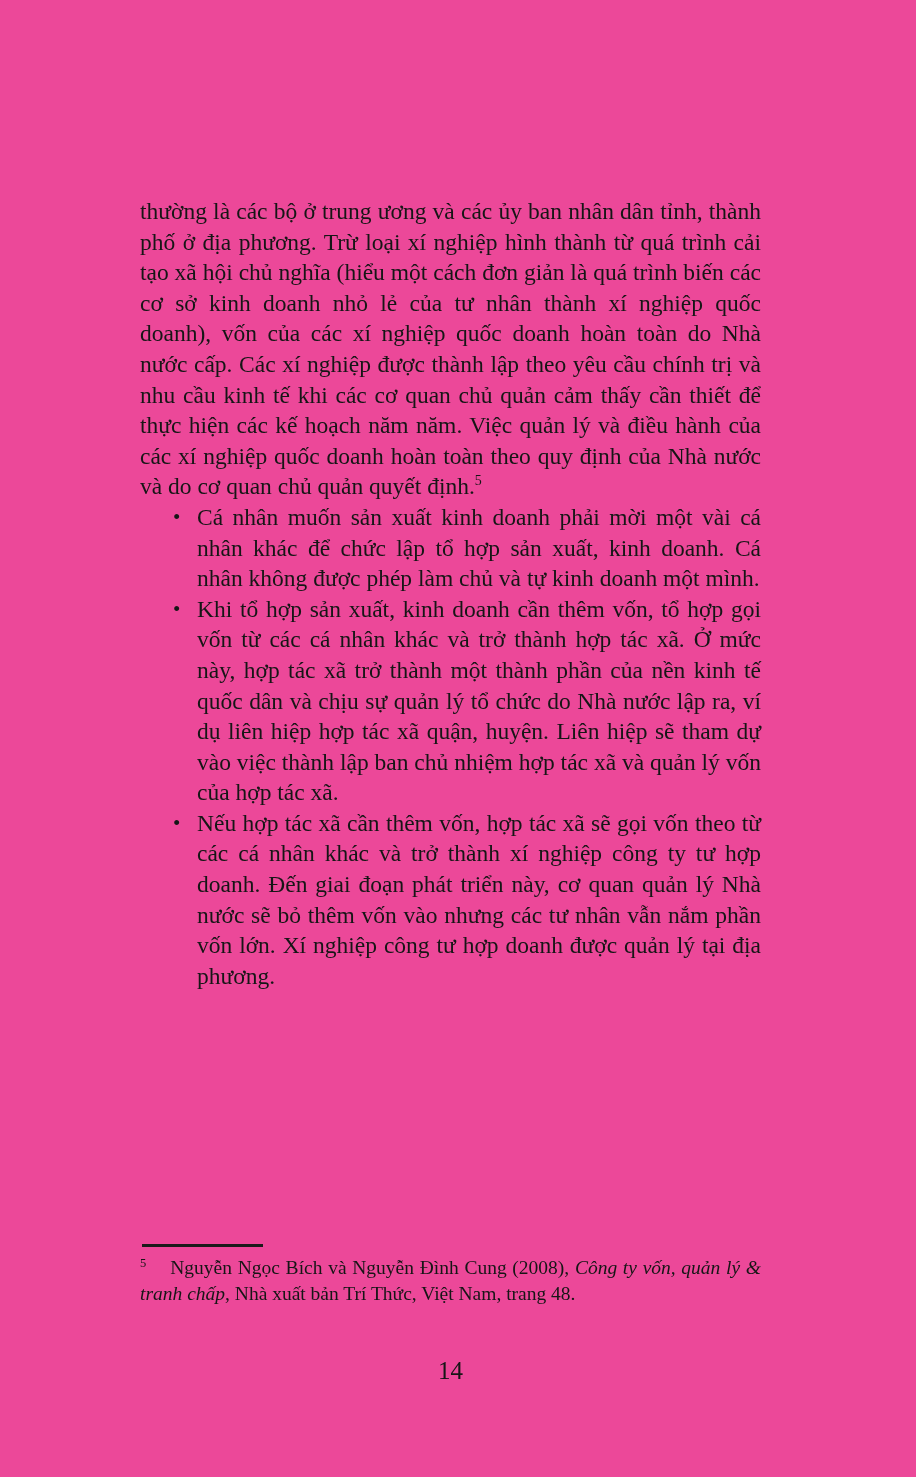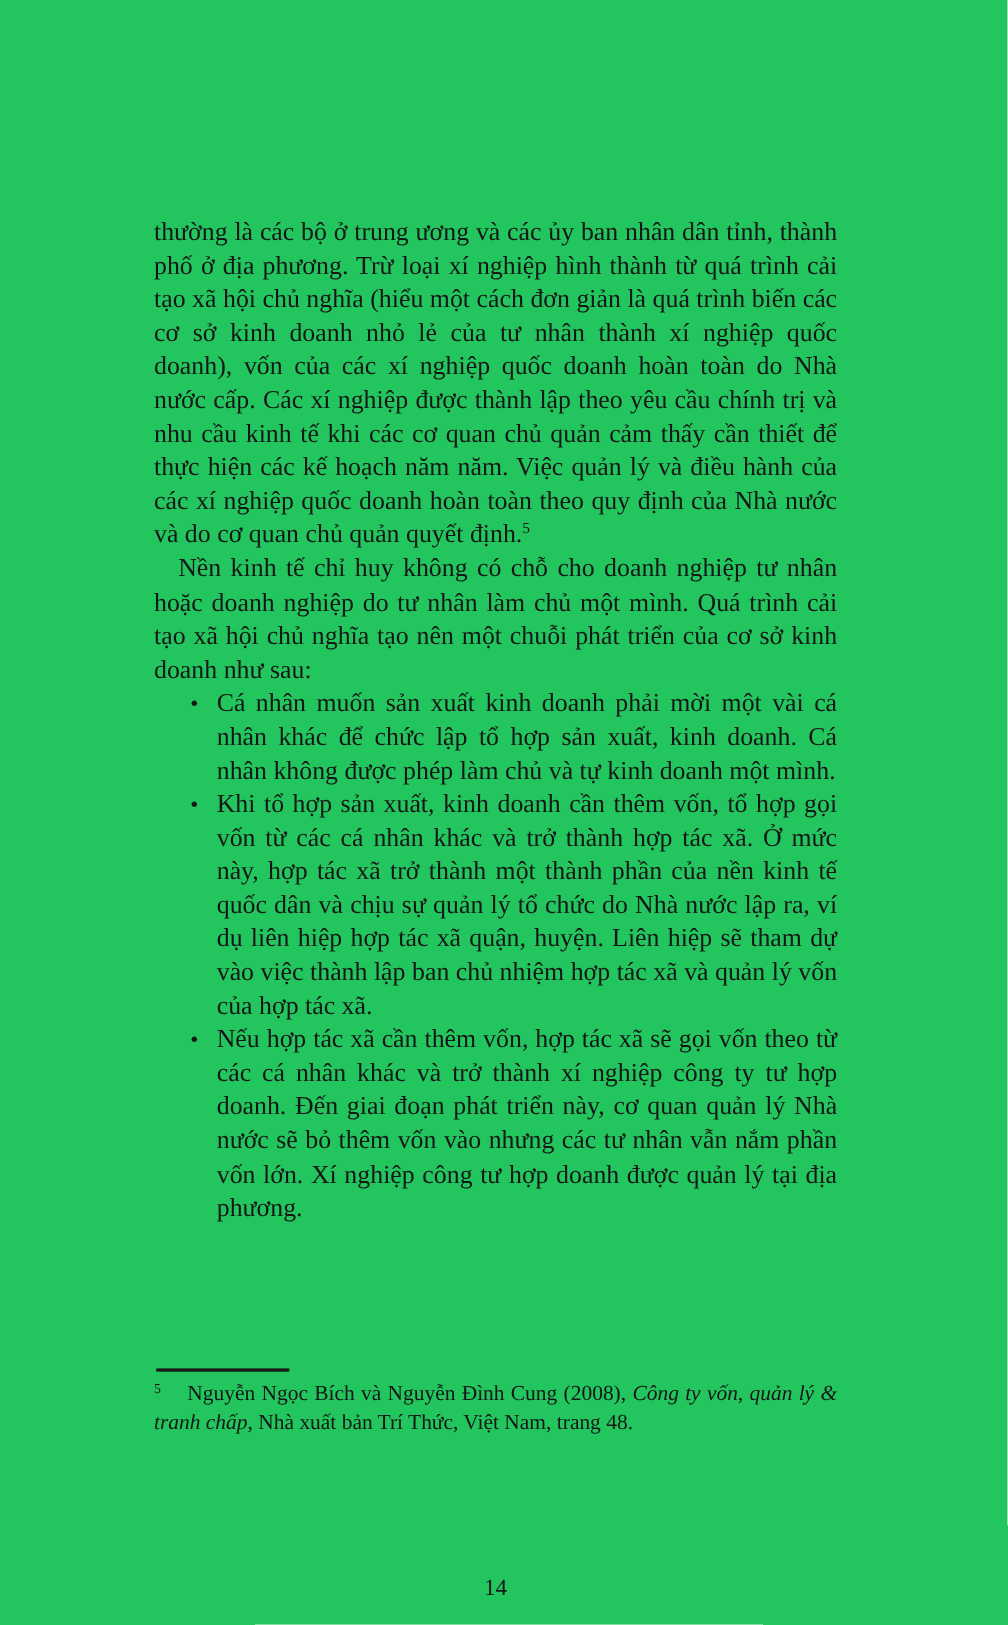--- a/index.html
+++ b/index.html
@@ -4,21 +4,21 @@
 <style>
   html, body {
     margin: 0;
     padding: 0;
     background: #ffffff;
   }
   .page {
     position: relative;
     width: 916px;
     height: 1477px;
-    background: #22c55e;
+    background: #ec4899;
     font-family: "Liberation Serif", "DejaVu Serif", serif;
     color: #161616;
     overflow: hidden;
   }
   .textblock {
     position: absolute;
     left: 140px;
     top: 196px;
     width: 621px;
     font-size: 23.5px;
@@ -76,37 +76,36 @@
     line-height: 0;
     vertical-align: super;
     margin-right: 24px;
   }
   .fn-title-italic {
     font-style: italic;
   }
   .page-number {
     position: absolute;
     left: 140px;
-    top: 1427px;
+    top: 1355px;
     width: 621px;
     text-align: center;
-    font-size: 21px;
+    font-size: 25px;
     line-height: 32px;
   }
 </style>
 </head>
 <body>
 
 <div class="page">
 
   <div class="textblock">
 
     <p class="para"><span>thường là các bộ ở trung ương và các ủy ban nhân dân tỉnh, thành phố ở địa phương. Trừ loại xí nghiệp hình thành từ quá trình cải tạo xã hội chủ nghĩa (hiểu một cách đơn giản là quá trình biến các cơ sở kinh doanh nhỏ lẻ của tư nhân thành xí nghiệp quốc doanh), vốn của các xí nghiệp quốc doanh hoàn toàn do Nhà nước cấp. Các xí nghiệp được thành lập theo yêu cầu chính trị và nhu cầu kinh tế khi các cơ quan chủ quản cảm thấy cần thiết để thực hiện các kế hoạch năm năm. Việc quản lý và điều hành của các xí nghiệp quốc doanh hoàn toàn theo quy định của Nhà nước và do cơ quan chủ quản quyết định.</span><sup class="fn-ref">5</sup></p>
 
-    <p class="para indented">Nền kinh tế chỉ huy không có chỗ cho doanh nghiệp tư nhân hoặc doanh nghiệp do tư nhân làm chủ một mình. Quá trình cải tạo xã hội chủ nghĩa tạo nên một chuỗi phát triển của cơ sở kinh doanh như sau:</p>
 
     <ul class="stage-list">
       <li><span class="bullet-marker">•</span><span>Cá nhân muốn sản xuất kinh doanh phải mời một vài cá nhân khác để chức lập tổ hợp sản xuất, kinh doanh. Cá nhân không được phép làm chủ và tự kinh doanh một mình.</span></li>
       <li><span class="bullet-marker">•</span><span>Khi tổ hợp sản xuất, kinh doanh cần thêm vốn, tổ hợp gọi vốn từ các cá nhân khác và trở thành hợp tác xã. Ở mức này, hợp tác xã trở thành một thành phần của nền kinh tế quốc dân và chịu sự quản lý tổ chức do Nhà nước lập ra, ví dụ liên hiệp hợp tác xã quận, huyện. Liên hiệp sẽ tham dự vào việc thành lập ban chủ nhiệm hợp tác xã và quản lý vốn của hợp tác xã.</span></li>
       <li><span class="bullet-marker">•</span><span>Nếu hợp tác xã cần thêm vốn, hợp tác xã sẽ gọi vốn theo từ các cá nhân khác và trở thành xí nghiệp công ty tư hợp doanh. Đến giai đoạn phát triển này, cơ quan quản lý Nhà nước sẽ bỏ thêm vốn vào nhưng các tư nhân vẫn nắm phần vốn lớn. Xí nghiệp công tư hợp doanh được quản lý tại địa phương.</span></li>
     </ul>
 
   </div>
 
   <div class="footnote">

